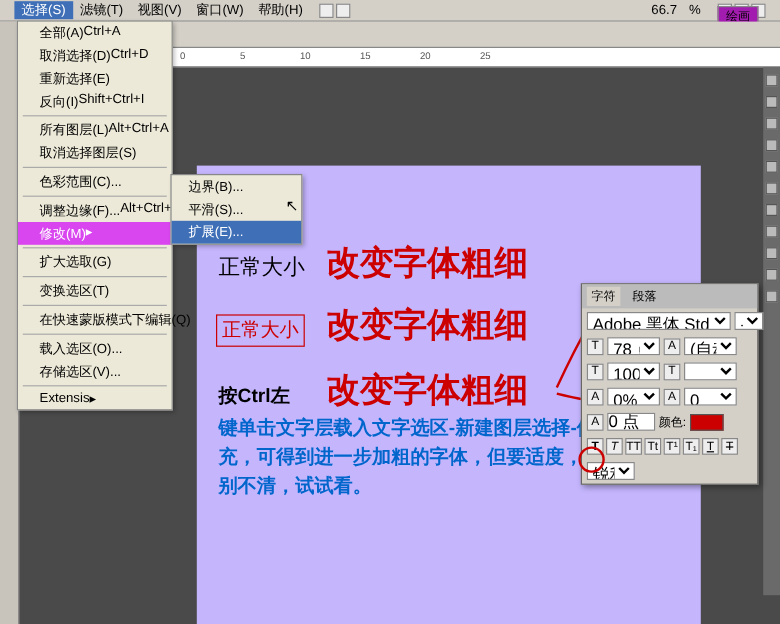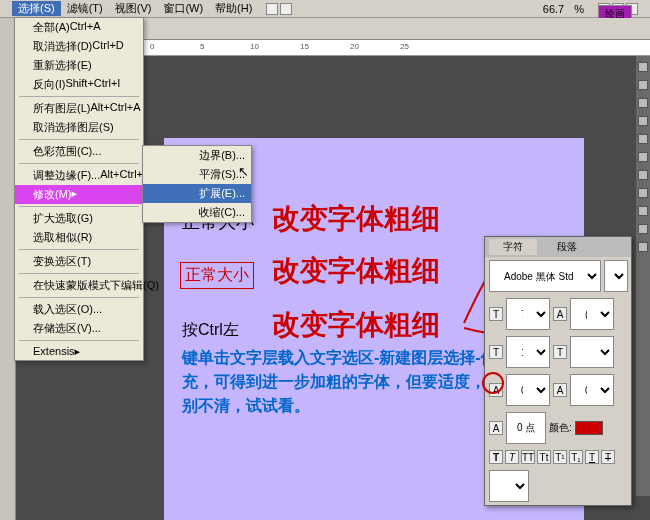--- a/index.html
+++ b/index.html
@@ -12,40 +12,40 @@
 .menubar .btns i{width:12px;height:12px;border:1px solid #888;background:#eee}
 .toolbar{background:#d4d0c8;height:22px;border-bottom:1px solid #888;position:relative}
 .ruler-h{background:#fff;height:16px;border-bottom:1px solid #999;margin-left:140px;position:relative;font-size:8px;color:#555}
 .ruler-h span{position:absolute;top:2px}
 .left-tools{position:absolute;left:0;top:18px;width:16px;height:502px;background:#c8c4bc;border-right:1px solid #888}
 .dropdown{position:absolute;left:14px;top:17px;width:130px;background:#ece9d8;border:1px solid #888;box-shadow:2px 2px 4px rgba(0,0,0,.3);font-size:11px;z-index:10}
 .dropdown .row{display:flex;justify-content:flex-start;padding:2px 6px 2px 18px;cursor:default;white-space:nowrap}
 .dropdown .row.hl{background:#d946ef;color:#fff}
 .dropdown .sep{height:1px;background:#aaa;margin:2px 4px}
 .submenu{position:absolute;left:142px;top:145px;width:110px;background:#ece9d8;border:1px solid #888;box-shadow:2px 2px 4px rgba(0,0,0,.3);font-size:11px;z-index:11}
-.submenu .row{display:flex;justify-content:flex-end;padding:2px 6px 2px 14px;cursor:default}
+.submenu .row{display:flex;justify-content:flex-start;padding:2px 6px 2px 14px;cursor:default}
 .submenu .row.hl{background:#3e6fb7;color:#fff}
 .cursor{position:absolute;left:238px;top:164px;z-index:20;font-size:13px;color:#000}
 .canvas{position:absolute;left:164px;top:138px;width:420px;height:394px;background:#c4b5fd}
 .canvas .l1{position:absolute;left:18px;top:72px;font-size:18px;color:#000}
 .canvas .l1r{position:absolute;left:108px;top:62px;font-size:28px;color:#c00;font-weight:bold}
 .canvas .l2{position:absolute;left:16px;top:124px;font-size:16px;color:#c00;border:1px solid #c00;padding:2px 4px}
 .canvas .l2r{position:absolute;left:108px;top:114px;font-size:28px;color:#c00;font-weight:bold}
-.canvas .l3{position:absolute;left:18px;top:182px;font-size:16px;color:#000;font-weight:normal}
+.canvas .l3{position:absolute;left:18px;top:182px;font-size:16px;color:#000;font-weight:bold}
 .canvas .l3r{position:absolute;left:108px;top:168px;font-size:28px;color:#c00;font-weight:900}
 .canvas .body{position:absolute;left:18px;top:208px;right:8px;font-size:16px;color:#06c;font-weight:bold;line-height:1.5}
 .ann{position:absolute;border:2px solid #c00;border-radius:50%}
 .rtools{position:absolute;right:0;top:56px;width:14px;background:#6a6a6a;height:440px;display:flex;flex-direction:column;align-items:center;gap:8px;padding-top:6px}
 .rtools i{width:10px;height:10px;background:#bbb;border:1px solid #555}
 .panel{position:absolute;right:18px;top:236px;width:148px;background:#d4d0c8;border:1px solid #666;font-size:10px;box-shadow:2px 2px 5px rgba(0,0,0,.4);z-index:5}
 .panel .tab{background:#bbb;padding:2px 4px;font-size:10px;display:flex;gap:6px}
-.panel .tab span{padding:1px 14px}
+.panel .tab span{padding:1px 4px}
 .panel .tab .on{background:#d4d0c8}
 .panel .r{display:flex;align-items:center;padding:3px 4px;gap:3px}
-.panel select,.panel input{font-size:10px;height:32px;border:1px solid #888;background:#fff;padding:0 10px}
+.panel select,.panel input{font-size:14px;height:15px;border:1px solid #888;background:#fff;padding:0 0}
 .panel .ic{width:14px;height:14px;display:inline-flex;align-items:center;justify-content:center;font-size:10px;border:1px solid #888;background:#eee}
 .panel .sw{width:28px;height:14px;background:#c00;border:1px solid #555}
 .brush{position:absolute;right:18px;top:5px;background:#a21caf;border:1px solid #888;padding:1px 6px;font-size:10px}
 </style>
 </head>
 <body>
 
 <div class="menubar">
   <span class="sel">选择(S)</span>
   <span>滤镜(T)</span>
@@ -116,24 +116,20 @@
     </div>
     <div class="row hl">
       <span>修改(M)</span>
       <span>▸</span>
     </div>
     <div class="sep"></div>
     <div class="row">
       <span>扩大选取(G)</span>
       <span></span>
     </div>
-    <div class="row">
-      <span>选取相似(R)</span>
-      <span></span>
-    </div>
     <div class="sep"></div>
     <div class="row">
       <span>变换选区(T)</span>
       <span></span>
     </div>
     <div class="sep"></div>
     <div class="row">
       <span>在快速蒙版模式下编辑(Q)</span>
       <span></span>
     </div>
@@ -156,24 +152,20 @@
     <div class="row">
       <span>边界(B)...</span>
       <span></span>
     </div>
     <div class="row">
       <span>平滑(S)...</span>
       <span></span>
     </div>
     <div class="row hl">
       <span>扩展(E)...</span>
-      <span></span>
-    </div>
-    <div class="row">
-      <span>收缩(C)...</span>
       <span></span>
     </div>
   </div>
 <div class="cursor">↖</div>
 
 <div class="canvas">
   <div class="l1">正常大小</div>
   <div class="l1r">改变字体粗细</div>
   <div class="l2">正常大小</div>
   <div class="l2r">改变字体粗细</div>

